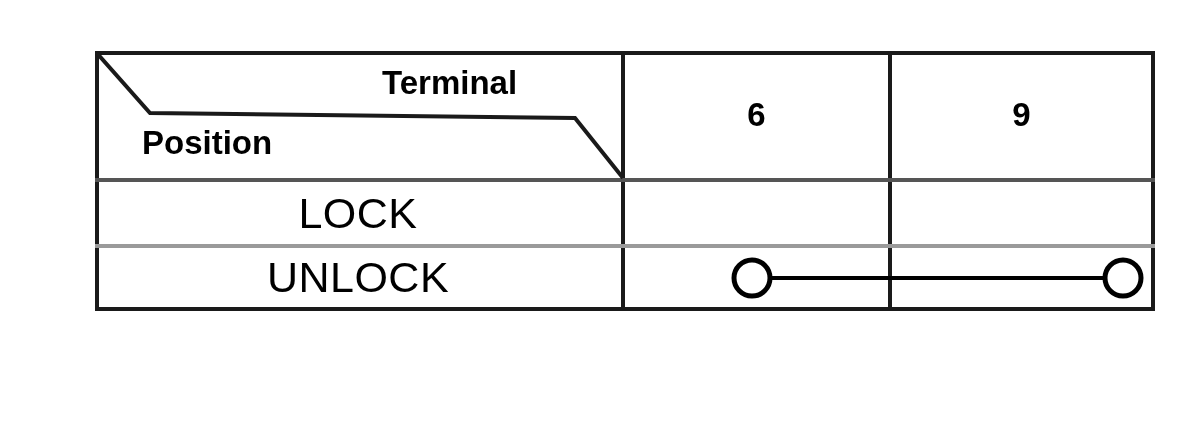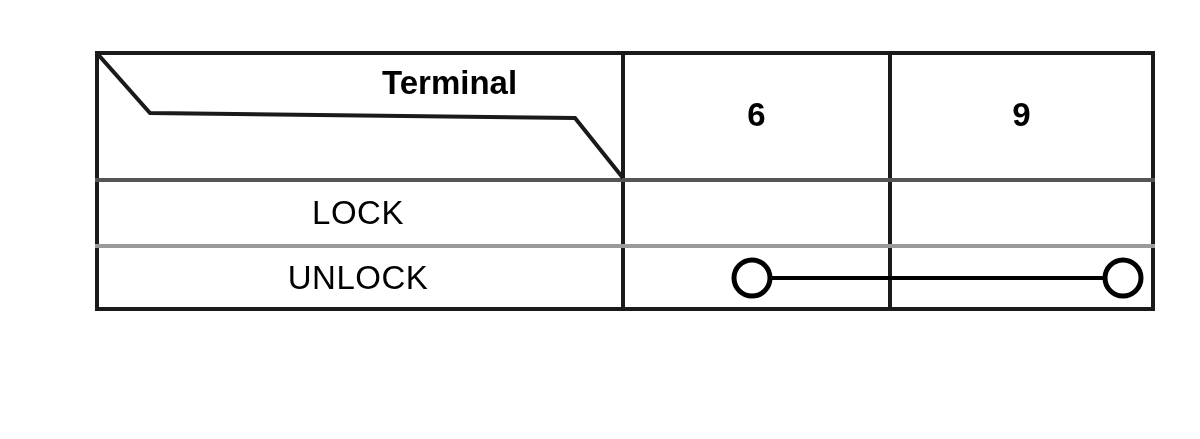--- a/index.html
+++ b/index.html
@@ -91,21 +91,21 @@
   #col-head-1 { left: 797px; width: 259px; }
 
   
   .row-label {
     position: absolute;
     left: 0;
     width: 526px;
     display: flex;
     align-items: center;
     justify-content: center;
-    font-size: 33px;
+    font-size: 43px;
     letter-spacing: 0.5px;
   }
   #row-label-0 { top: 131px; height: 62px; }
   #row-label-1 { top: 197px; height: 59px; text-align: center; }
 
   
   .value-cell {
     position: absolute;
   }
   #cell-lock-6     { left: 530px; top: 131px; width: 263px; height: 62px; }
@@ -137,20 +137,21 @@
   <div class="row-divider header-bottom"></div>
   <div class="row-divider lock-bottom"></div>
 
   <div class="header-split">
     <svg width="530" height="131" viewBox="0 0 530 131" xmlns="http://www.w3.org/2000/svg">
       <polyline points="0,0 55,62 480,67 528,127" fill="none" stroke="#1a1a1a" stroke-width="4" stroke-linejoin="miter" stroke-linecap="butt"></polyline>
     </svg>
   </div>
 
   <div class="hdr-label" id="terminal-label">Terminal</div>
+  <div class="hdr-label" id="position-label">Position</div>
 
   <div class="col-head" id="col-head-0">6</div>
   <div class="col-head" id="col-head-1">9</div>
 
   <div class="row-label" id="row-label-0">LOCK</div>
   <div class="row-label" id="row-label-1">UNLOCK</div>
 
   <div class="value-cell" id="cell-lock-6"></div>
   <div class="value-cell" id="cell-lock-9"></div>
   <div class="value-cell" id="cell-unlock-6"></div>

